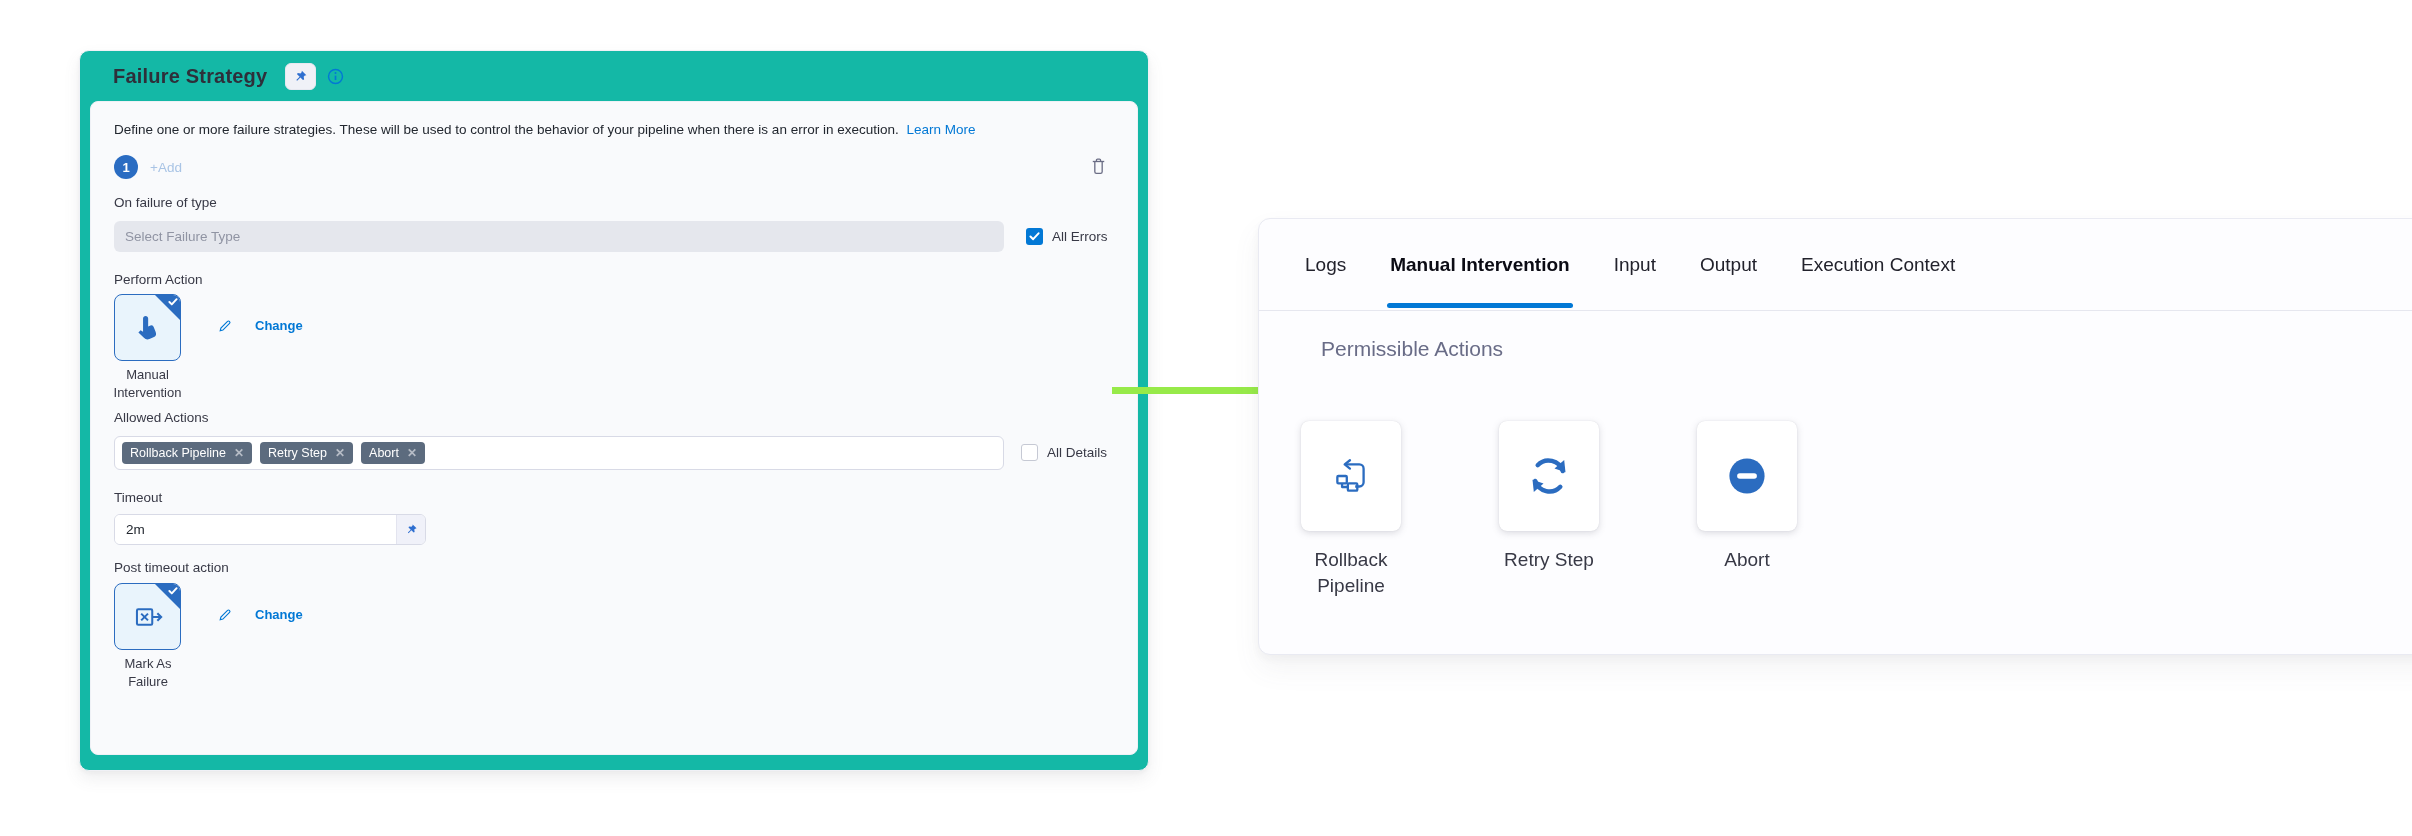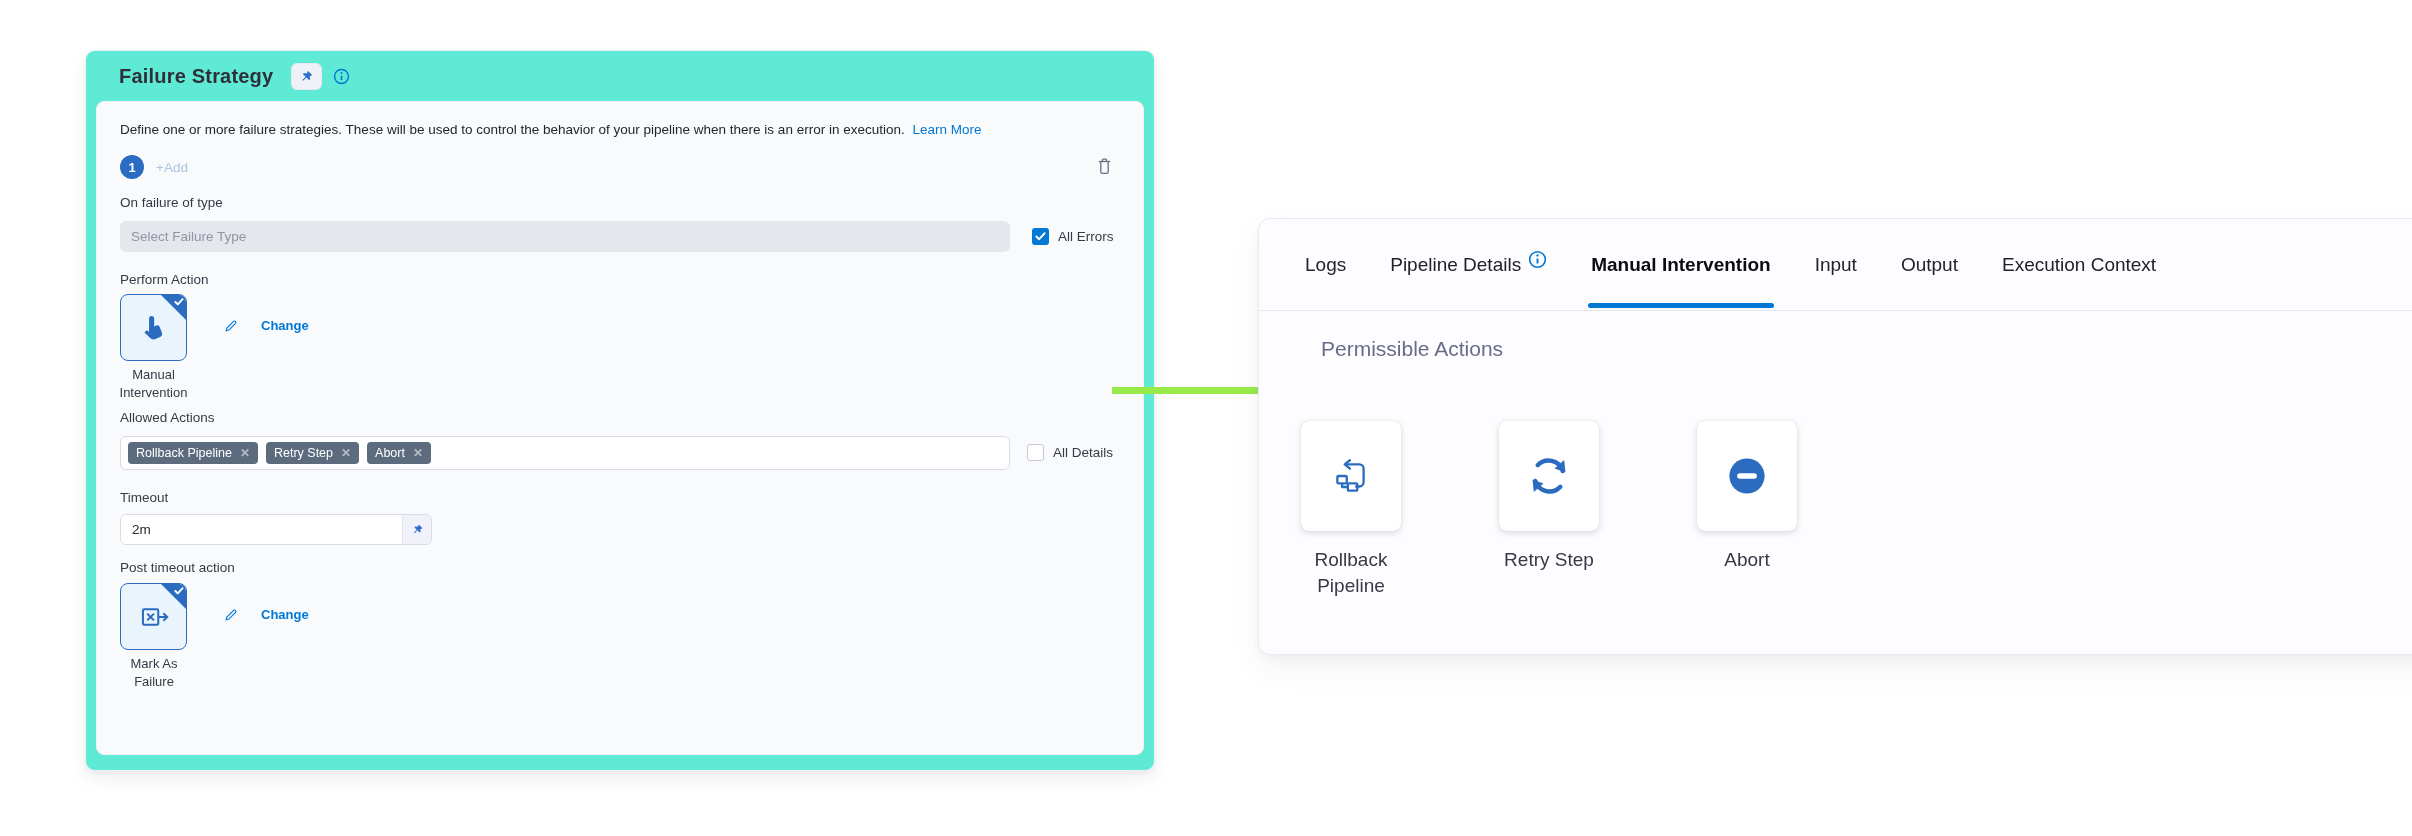--- a/index.html
+++ b/index.html
@@ -5,22 +5,22 @@
   * { margin:0; padding:0; box-sizing:border-box; }
   html,body { background:#ffffff; }
   body {
     width:2412px; height:836px; overflow:hidden; position:relative;
     font-family:"Liberation Sans", sans-serif; color:#383946;
   }
   .canvas { position:absolute; inset:0; }
 
   
   .fs-card {
-    position:absolute; left:85px; top:50px; width:1070px; height:721px;
-    background:#5eead4; border:1px solid #f0f1f6; border-radius:10px;
+    position:absolute; left:79px; top:50px; width:1070px; height:721px;
+    background:#14b8a6; border:1px solid #f0f1f6; border-radius:10px;
     box-shadow:0 2px 4px rgba(40,41,61,.04), 0 8px 16px rgba(96,97,112,.10);
     text-decoration:underline;
   }
   .fs-header {
     position:absolute; left:0; top:0; right:0; height:50px;
     display:flex; align-items:center; padding-left:33px;
   }
   .fs-title { font-size:20px; font-weight:700; color:#2e2f3a; letter-spacing:.2px; }
   .pin-btn {
     margin-left:18px; width:31px; height:27px; border-radius:6px;
@@ -282,28 +282,20 @@
   </div>
 
   <div class="arrow-line"></div>
   <div class="arrow-head"></div>
 
   <div class="detail-card">
 
     <div class="tabs">
       <div class="tab">
         <span>Logs</span>
-      </div>
-      <div class="tab">
-        <span>Pipeline Details</span>
-        <svg class="tab-info" width="19" height="19" viewBox="0 0 20 20" fill="none" stroke="#0278d5" stroke-width="1.7">
-          <circle cx="10" cy="10" r="8.2"></circle>
-          <line x1="10" y1="9" x2="10" y2="14.2" stroke-width="2"></line>
-          <circle cx="10" cy="5.8" r="1.2" fill="#0278d5" stroke="none"></circle>
-        </svg>
       </div>
       <div class="tab active">
         <span>Manual Intervention</span>
         <span class="underline"></span>
       </div>
       <div class="tab">
         <span>Input</span>
       </div>
       <div class="tab">
         <span>Output</span>

